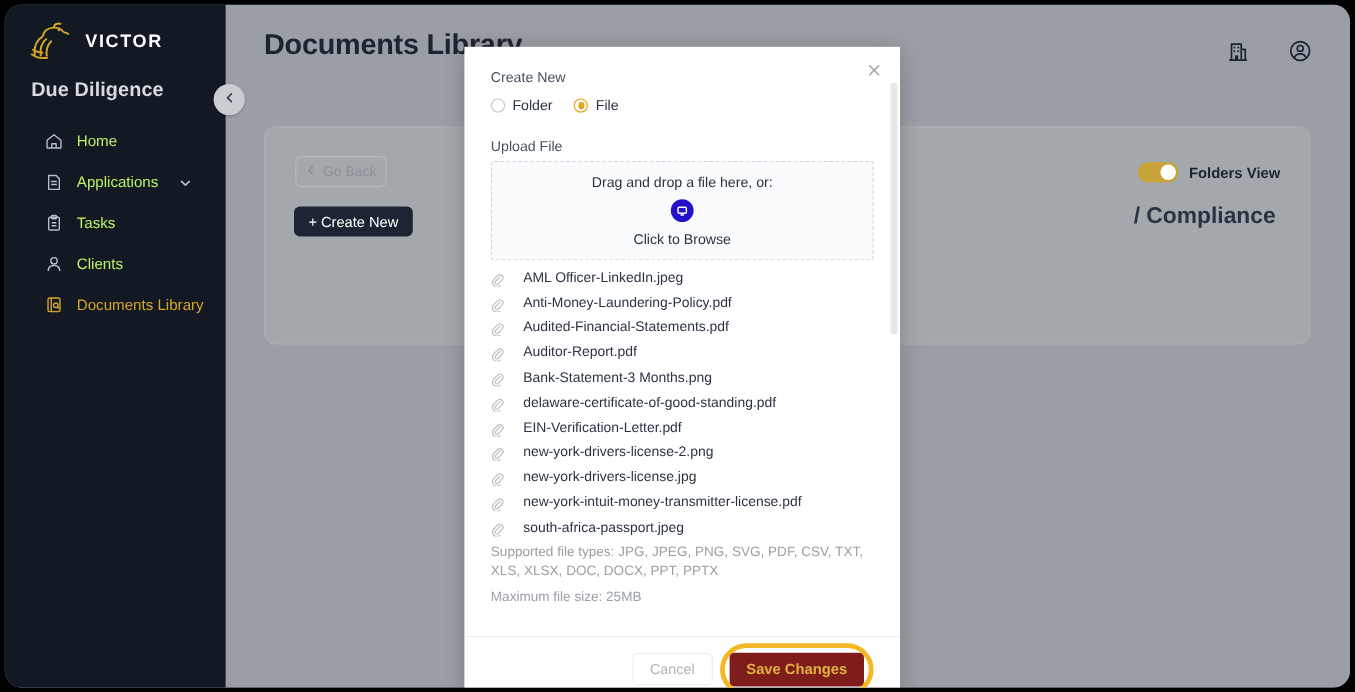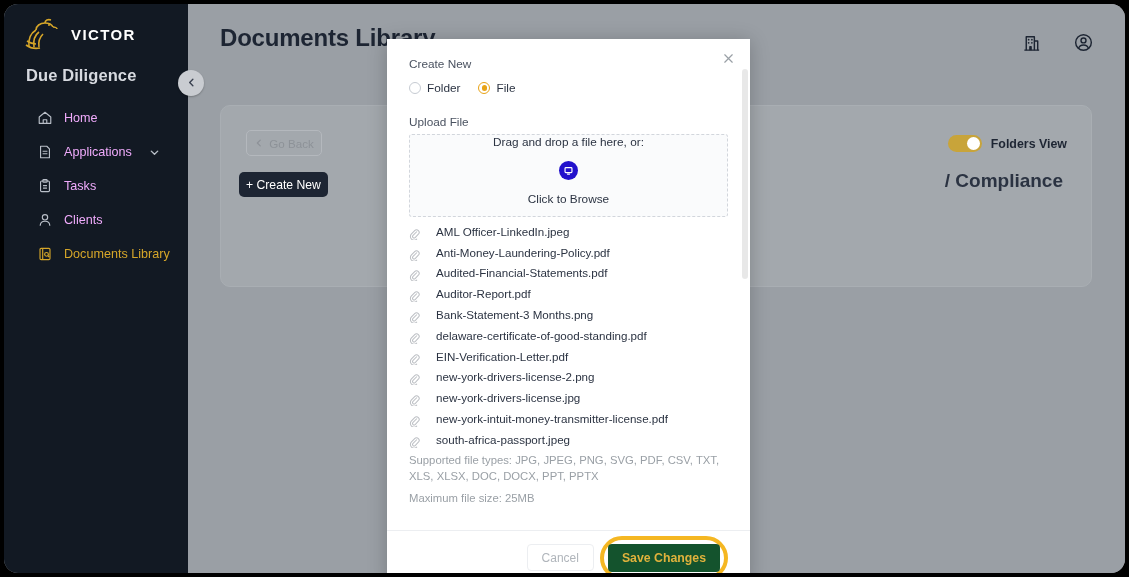--- a/index.html
+++ b/index.html
@@ -51,21 +51,21 @@
     font-weight: bold;
     padding: 16px 0 0 22px;
     letter-spacing: .1px;
   }
   .nav { margin-top: 16px; }
   .nav-item {
     display: flex;
     align-items: center;
     height: 34px;
     padding: 0 14px 0 32px;
-    color: #f0abfc;
+    color: #bef264;
     font-size: 12.6px;
     cursor: pointer;
     position: relative;
   }
   .nav-item .nav-ico {
     width: 17px; height: 17px;
     flex: 0 0 17px;
     margin-right: 11px;
     display: flex; align-items: center; justify-content: center;
   }
@@ -133,23 +133,23 @@
     border-radius: 5px;
     display: flex; align-items: center; justify-content: center;
     gap: 5px;
     font-size: 11.6px;
     color: #8d9298;
     background: transparent;
     cursor: pointer;
   }
   .create-new-btn {
     position: absolute;
-    left: 18px; top: 66px;
+    left: 24px; top: 66px;
     height: 25px;
-    padding: 0 7px;
+    padding: 0 12px;
     background: #1d2533;
     border: none;
     border-radius: 5px;
     color: #fff;
     font-size: 12.2px;
     font-family: "Liberation Sans", sans-serif;
     display: flex; align-items: center;
     cursor: pointer;
   }
   .folders-view {
@@ -257,22 +257,22 @@
     margin-bottom: 5px;
   }
   .dropzone {
     height: 83px;
     border: 1.3px dashed #d2d6dc;
     border-radius: 3px;
     background: #fafbfc;
     display: flex;
     flex-direction: column;
     align-items: center;
-    justify-content: flex-start;
-    gap: 11px;
+    justify-content: center;
+    gap: 6px;
     cursor: pointer;
   }
   .dropzone-text {
     font-size: 11.8px;
     color: #2b3342;
   }
   .upload-icon {
     width: 19px; height: 19px;
     border-radius: 50%;
     background: #2211cc;
@@ -333,21 +333,21 @@
   .save-ring {
     position: absolute;
     left: 0; top: 0; right: 0; bottom: 0;
     border: 4px solid #f5b722;
     border-radius: 22px;
     pointer-events: none;
   }
   .btn-save {
     height: 28px;
     padding: 0 14px;
-    background: #14532d;
+    background: #7f1d1d;
     border: none;
     border-radius: 4px;
     color: #e0b23c;
     font-size: 12.3px;
     font-weight: bold;
     font-family: "Liberation Sans", sans-serif;
     cursor: pointer;
     position: relative;
     z-index: 2;
   }

